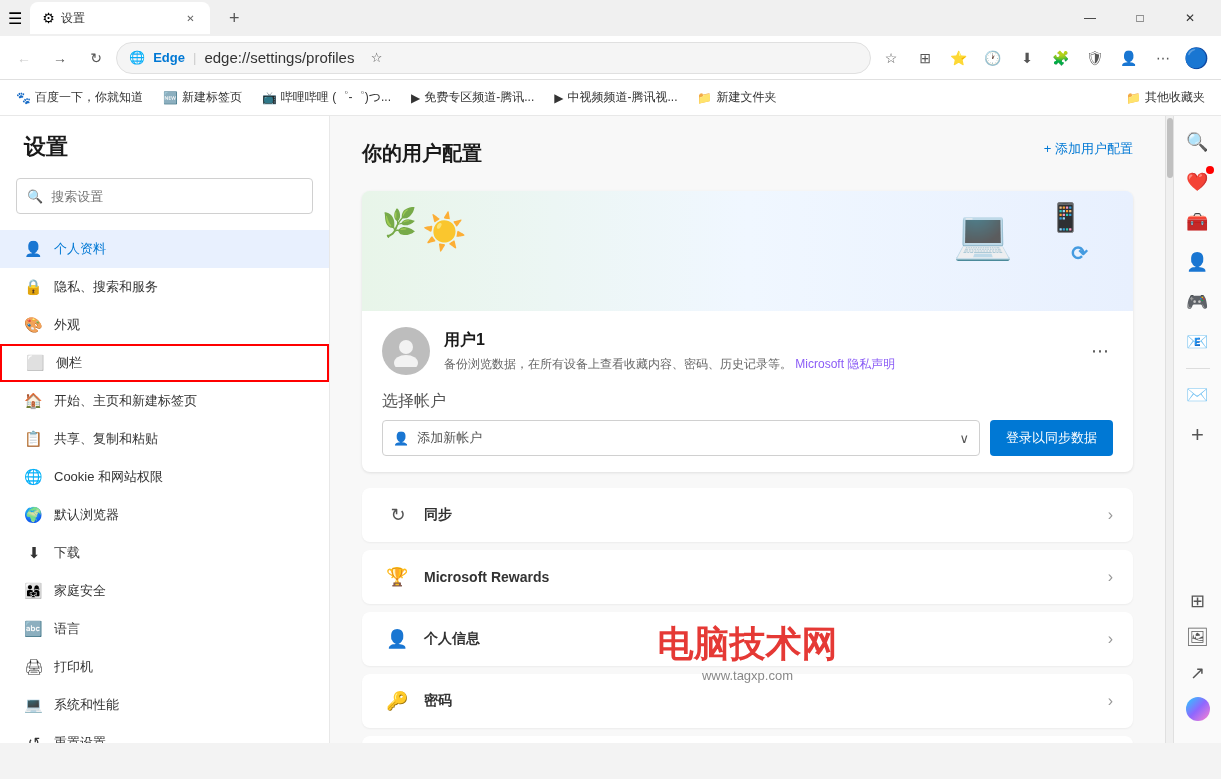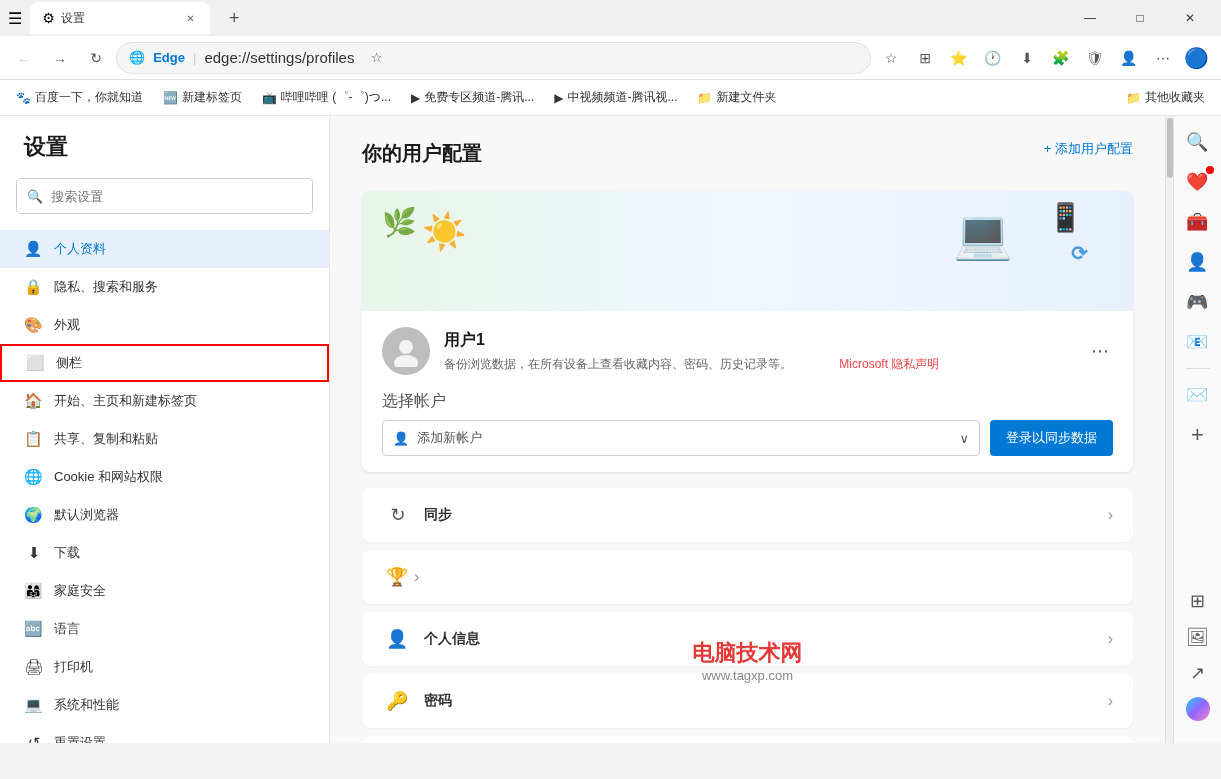--- a/index.html
+++ b/index.html
@@ -189,21 +189,21 @@
       gap: 14px;
     }
     .profile-avatar {
       width: 48px; height: 48px; border-radius: 50%;
       background: #bdbdbd; display: flex; align-items: center; justify-content: center;
       font-size: 24px; color: white; flex-shrink: 0;
     }
     .profile-details { flex: 1; }
     .profile-name { font-size: 16px; font-weight: 600; color: #1a1a1a; margin-bottom: 4px; }
     .profile-desc { font-size: 12px; color: #666; line-height: 1.5; }
-    .profile-desc a { color: #ef4444; text-decoration: none; margin-left: 44px; }
+    .profile-desc a { color: #8b5cf6; text-decoration: none; }
     .profile-menu-btn { color: #555; cursor: pointer; font-size: 18px; padding: 4px; }
 
     .profile-account {
       padding: 0 20px 16px;
     }
     .account-label { font-size: 16px; color: #555; margin-bottom: 8px; }
     .account-row { display: flex; gap: 10px; align-items: center; }
     .account-select {
       flex: 1; height: 36px; border: 1px solid #d0d0d0; border-radius: 4px;
       display: flex; align-items: center; padding: 0 10px; gap: 8px;
@@ -441,36 +441,37 @@
         </div>
       </div>
 
       <div class="section-item">
         <span class="section-item-icon">↻</span>
         <span class="section-item-label">同步</span>
         <span class="section-item-arrow">›</span>
       </div>
       <div class="section-item">
         <span class="section-item-icon">🏆</span>
+        <span class="section-item-label">Microsoft Rewards</span>
         <span class="section-item-arrow">›</span>
       </div>
       <div class="section-item">
         <span class="section-item-icon">👤</span>
         <span class="section-item-label">个人信息</span>
         <span class="section-item-arrow">›</span>
       </div>
       <div class="section-item">
         <span class="section-item-icon">🔑</span>
         <span class="section-item-label">密码</span>
         <span class="section-item-arrow">›</span>
       </div>
 
       <div style="position:absolute; bottom:60px; left:50%; transform:translateX(-50%); display:flex; align-items:center; gap:16px; pointer-events:none; z-index:10;">
         <div style="text-align:center;">
-          <div style="color:#e53935; font-size:22px; font-weight:bold; line-height:1.3;">电脑技术网</div>
+          <div style="color:#e53935; font-size:36px; font-weight:bold; line-height:1.3;">电脑技术网</div>
           <div style="color:#888; font-size:13px;">www.tagxp.com</div>
         </div>
       </div>
 
       <div class="section-item">
         
         
         
       </div>
 

